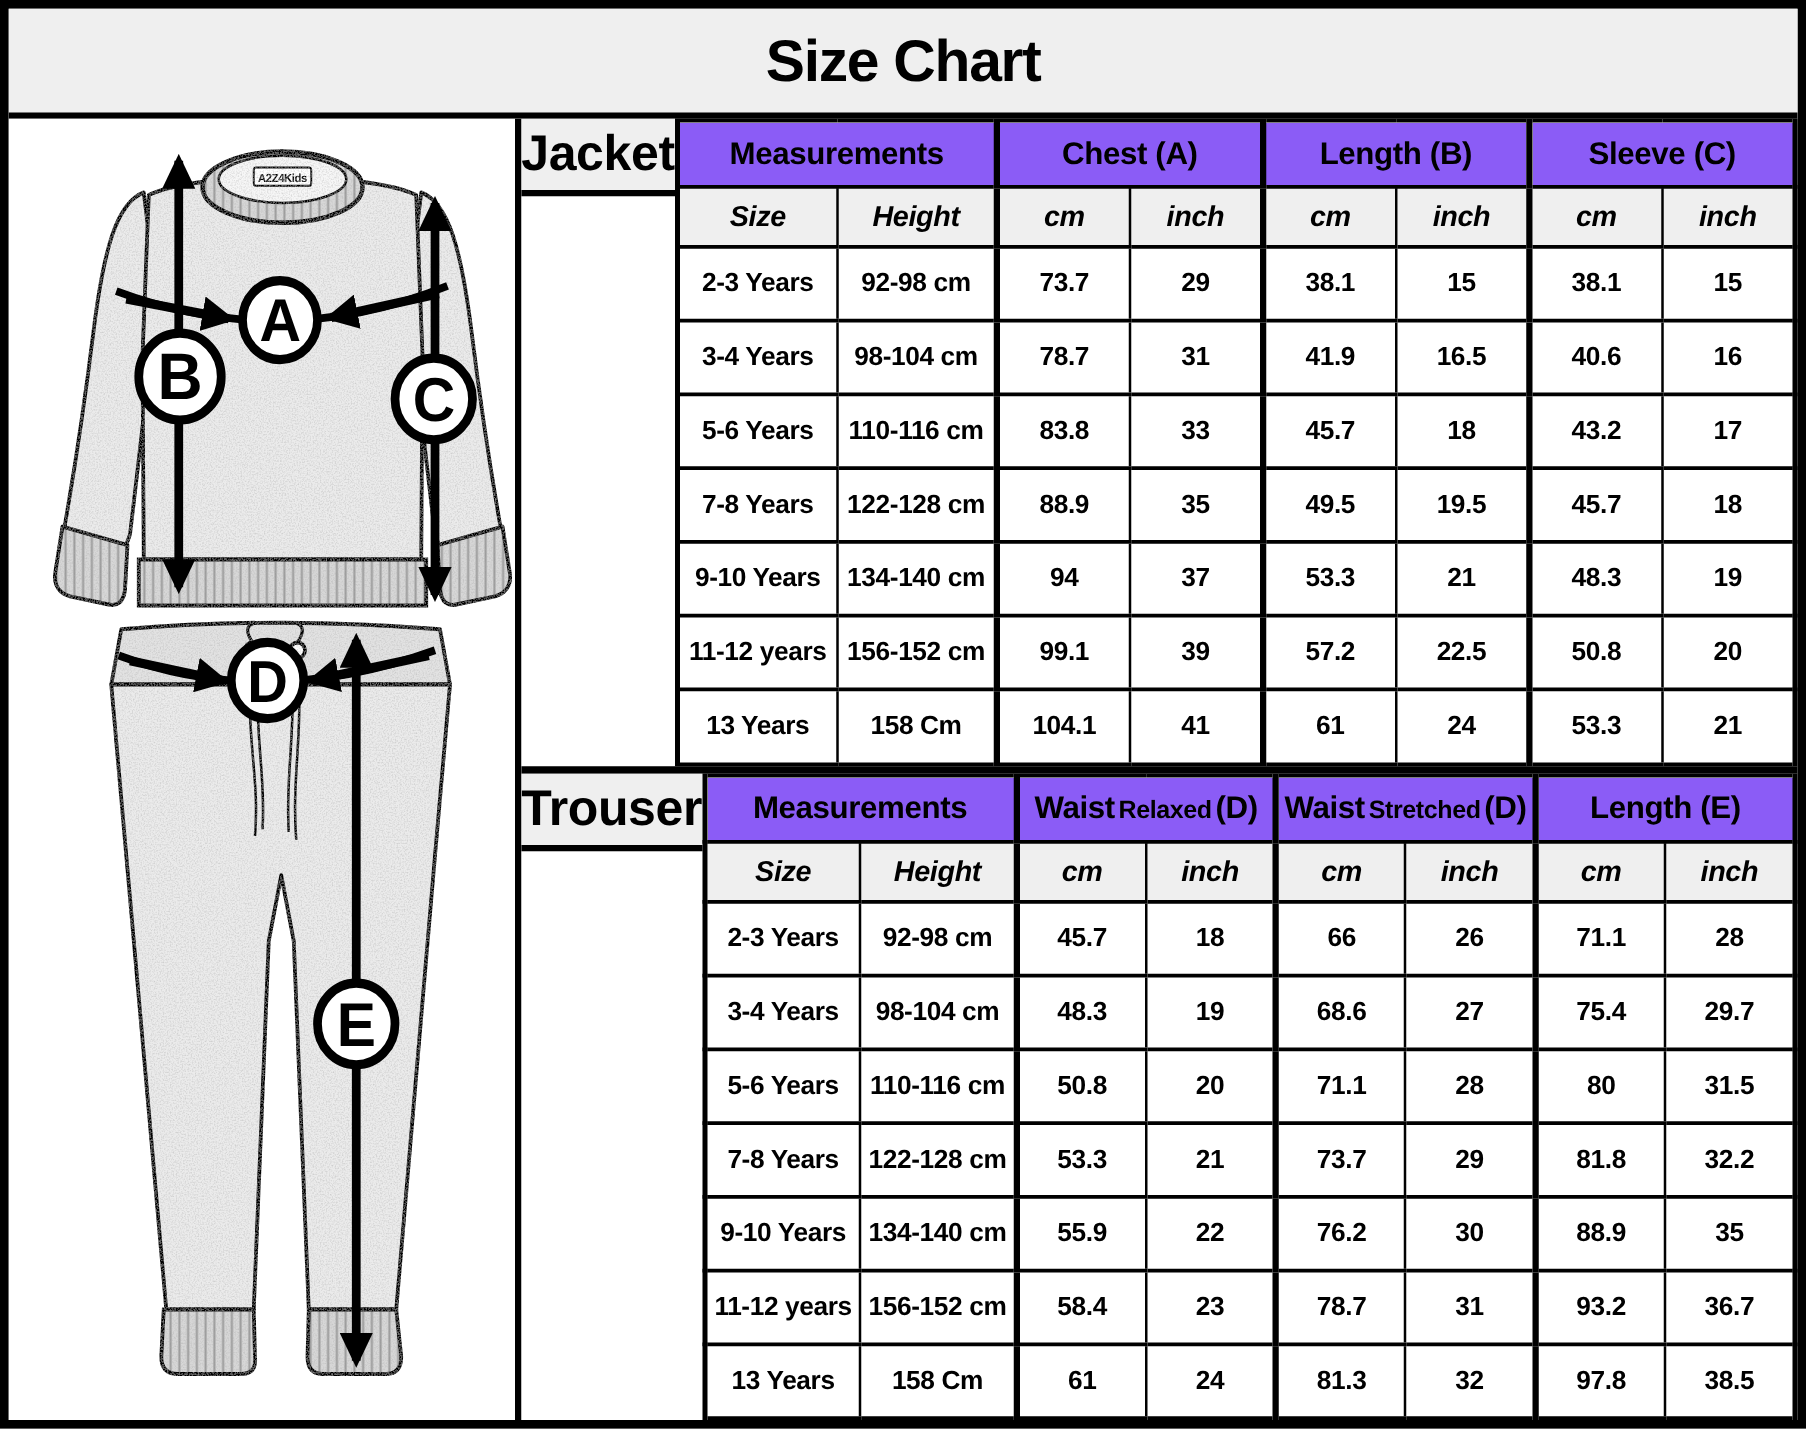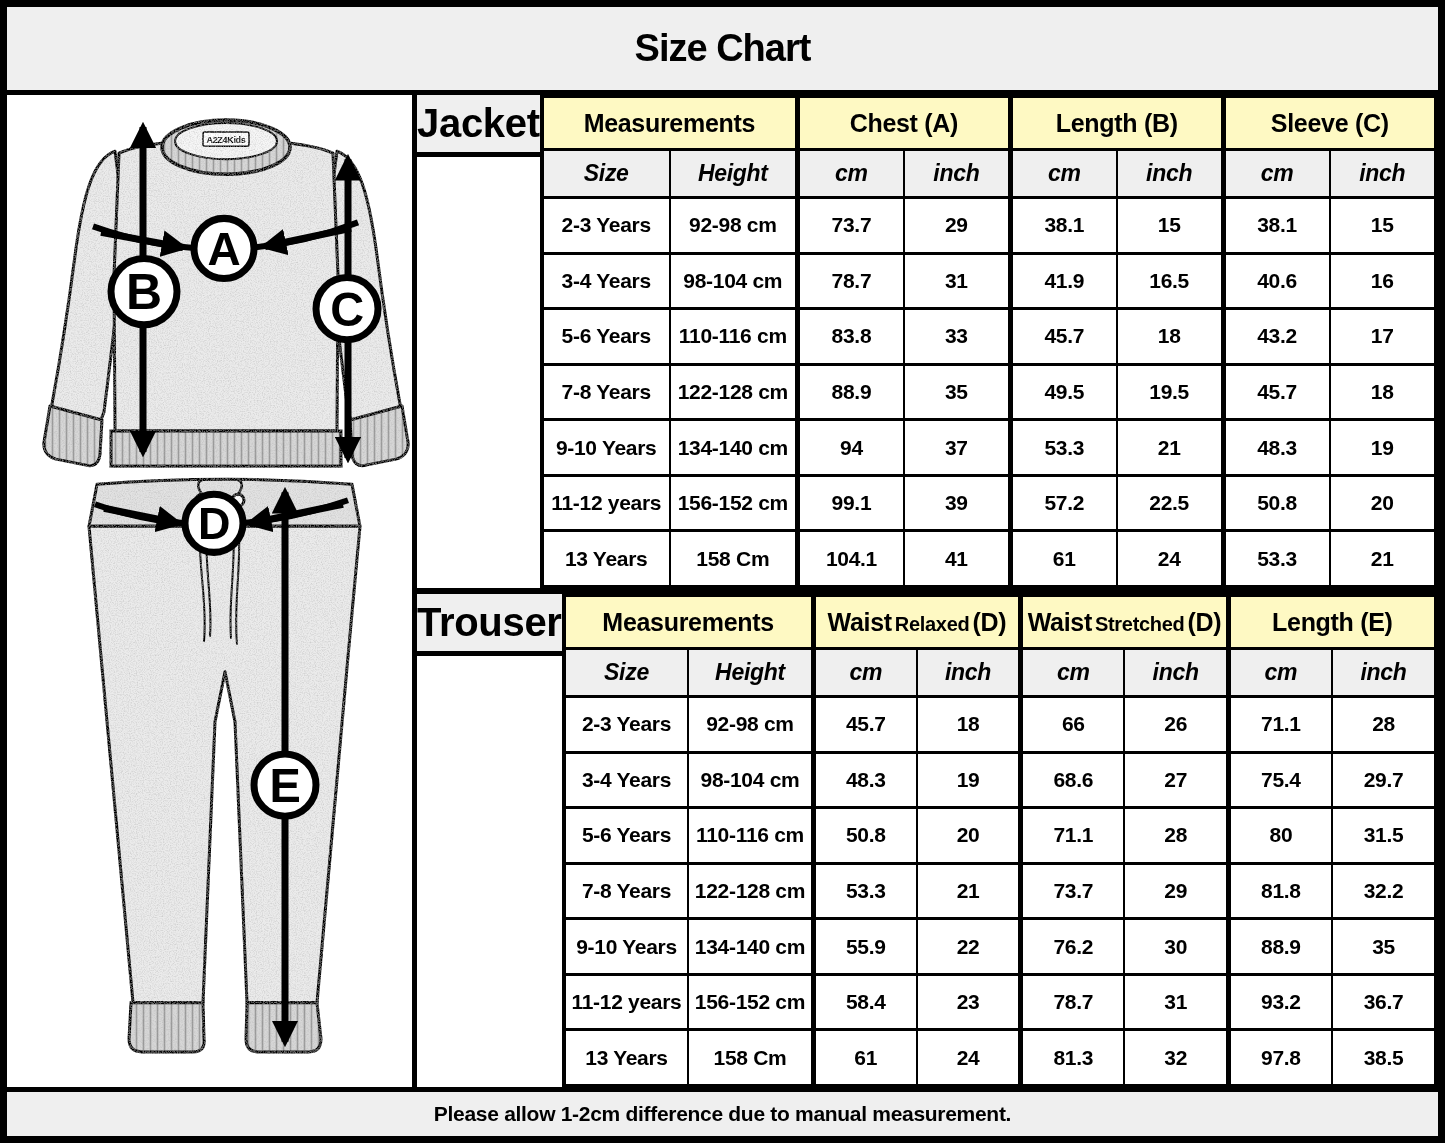--- a/index.html
+++ b/index.html
@@ -8,21 +8,21 @@
     background:#ffffff; border:7px solid #000;
     display:flex; flex-direction:column;
     font-family:"Liberation Sans", sans-serif; font-weight:700; color:#000;
     letter-spacing:-0.3px;
   }
   
   .titlebar {
     height:83px; flex:0 0 auto; background:#efefef;
     border-bottom:5px solid #000;
     display:flex; align-items:center; justify-content:center;
-    font-size:38px; letter-spacing:-1px;
+    font-size:47px; letter-spacing:-1px;
   }
   
   .content { flex:1 1 auto; display:flex; min-height:0; }
   .diagram-panel {
     width:405px; flex:0 0 auto; border-right:5px solid #000;
     position:relative; background:#fff;
   }
   .diagram-panel svg { position:absolute; inset:0; width:100%; height:100%; }
   .tables-panel { flex:1 1 auto; display:flex; flex-direction:column; min-width:0; }
   .size-section { flex:1 1 0; display:flex; flex-direction:row; min-height:0; }
@@ -36,21 +36,21 @@
     flex:1 1 auto; width:100%;
     border-collapse:collapse; table-layout:fixed;
     border:4px solid #000; border-top:0; border-bottom:0;
   }
   .size-table th, .size-table td {
     border:solid #000; border-width:3px 2px;
     text-align:center; vertical-align:middle; padding:0;
     white-space:nowrap; overflow:hidden;
   }
   .size-table .gb { border-left-width:5px;text-align:center; }
-  .group-row th { background:#fef9c3; font-size:25px; height:50px; }
+  .group-row th { background:#8b5cf6; font-size:25px; height:50px; }
   .sub-row th   { background:#efefef; font-size:23px; height:45px;font-style:italic; }
   .size-table td { background:#fff; font-size:21px; height:45px; }
   .g-small { font-size:20px; margin:0 3px; }
   .g-tail  { font-size:25px; }
   
   .footer {
     height:44px; flex:0 0 auto; background:#efefef; border-top:5px solid #000;
     display:flex; align-items:center; justify-content:center;
     font-size:21px;
   }
@@ -358,14 +358,13 @@
                 <td>32</td>
                 <td class="gb">97.8</td>
                 <td>38.5</td>
               </tr>
             </tbody>
           </table>
       </section>
     </div>
   </div>
 
-  <div class="footer">Please allow 1-2cm difference due to manual measurement.</div>
 </div>
 
 </body></html>

